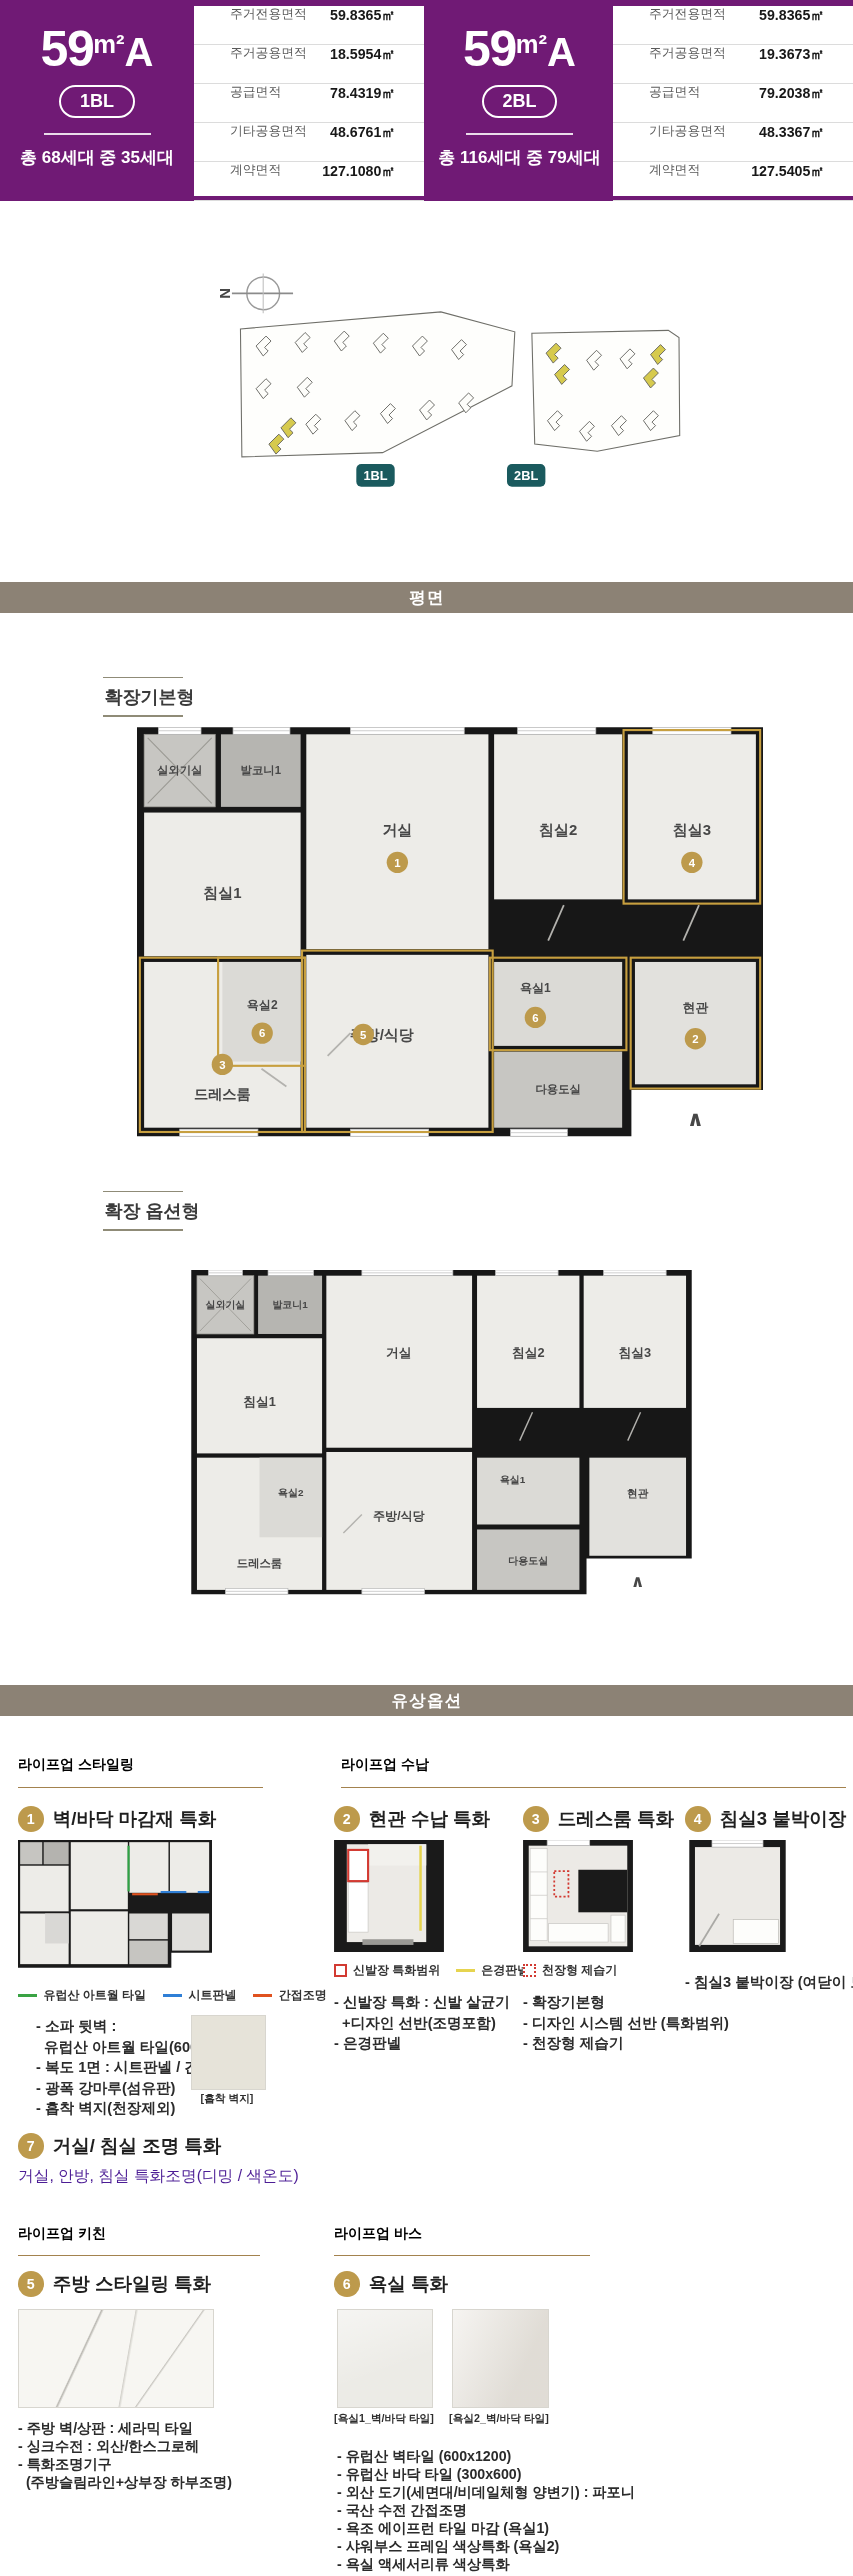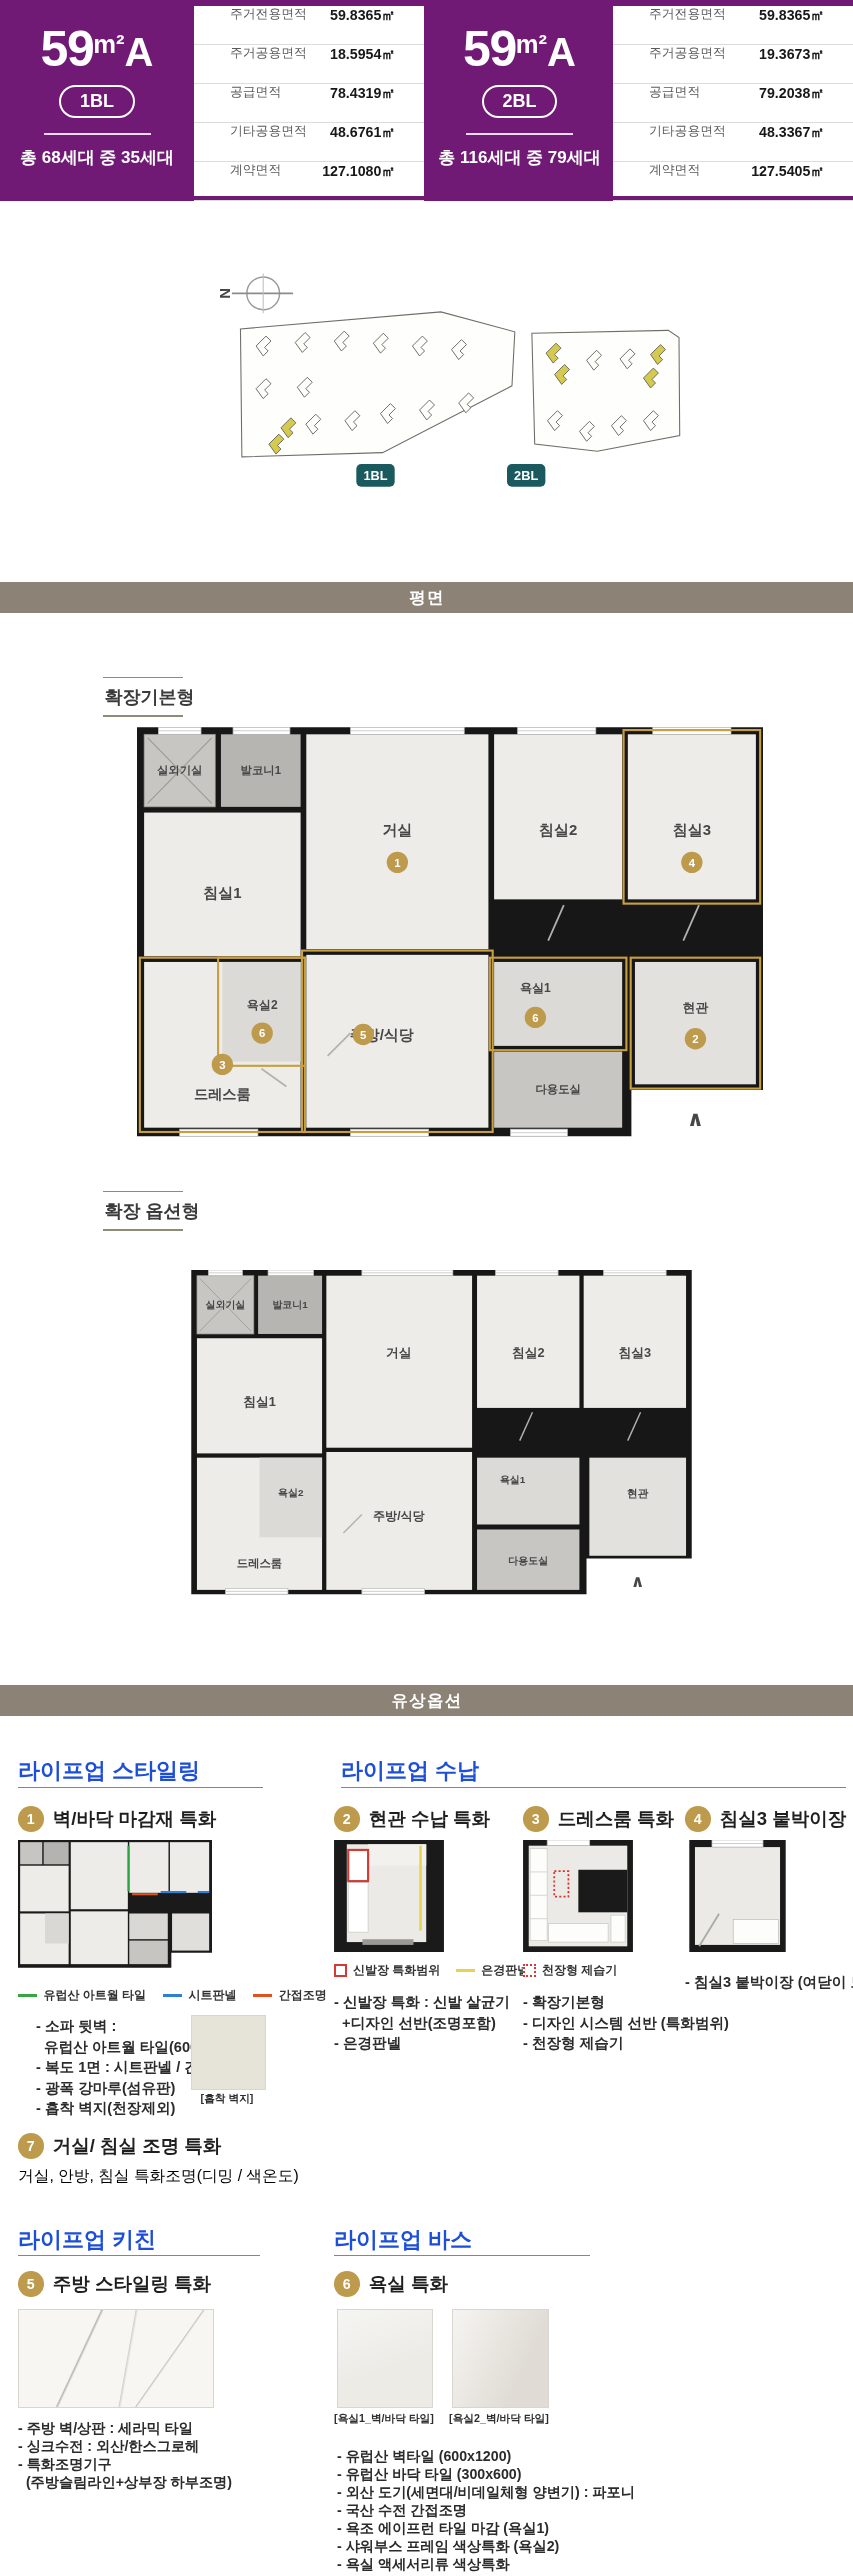--- a/index.html
+++ b/index.html
@@ -20,21 +20,21 @@
   .panel{background:#fff}
   .prow{display:flex;justify-content:space-between;align-items:flex-start;height:38px;
         border-bottom:0.7px solid #dcdcdc;padding:0 28.5px 0 36px}
   .plab{font-size:12.8px;color:#5a5a5a}
   .pval{font-size:14.2px;font-weight:bold;color:#181818}
   
   .section-bar{left:0;width:854px;height:31px;background:#8c8275;color:#fff;display:flex;
         align-items:center;justify-content:center;font-size:16.4px;font-weight:bold;letter-spacing:1.4px}
   .plan-label{font-size:18px;font-weight:bold;color:#3b3b3b;padding:6.4px 1.4px;white-space:nowrap}
   .rule{height:1.4px;background:#8f8b77;width:80px}
-  .gold-h{font-size:22px;font-weight:bold;color:#1d4ed8;white-space:nowrap}
+  .gold-h{font-size:14px;font-weight:bold;color:#000000;white-space:nowrap}
   .gold-rule{height:1.4px;background:#a3824e}
   .opt-title{display:flex;align-items:center;gap:9.2px;font-size:18.5px;font-weight:bold;color:#1f1f1f;white-space:nowrap}
   .badge{width:25.6px;height:25.6px;border-radius:50%;background:#bd9a4c;color:#fff;display:flex;
          align-items:center;justify-content:center;font-size:14.2px;font-weight:bold;flex:0 0 25.6px}
   .lines div{font-size:14.6px;font-weight:bold;color:#2b2b2b;line-height:20.6px;white-space:pre}
   .lines.small div{font-size:14.2px;line-height:18px}
   .legend{display:flex;align-items:center;gap:6.4px;font-size:12px;font-weight:bold;color:#333;white-space:nowrap}
   .lg-line{width:19px;height:2.8px;flex:0 0 19px}
   .lg-sq{width:8.5px;height:8.5px;border:2.1px solid #d23a32;flex:0 0 8.5px;background:#fff}
   .lg-sq.dotted{border-style:dotted}
@@ -387,21 +387,21 @@
   <div>- 광폭 강마루(섬유판)</div>
   <div>- 흡착 벽지(천장제외)</div>
 </div>
 <div class="abs swatch sw-beige" style="left:191px;top:2015px;width:73px;height:73px"></div>
 <div class="abs caption" style="left:180px;top:2092px;width:94px">[흡착 벽지]</div>
 
 <div class="abs opt-title" style="left:18px;top:2133px">
   <span class="badge">7</span>
   <span>거실/ 침실 조명 특화</span>
 </div>
-<div class="abs" style="left:18px;top:2166px;font-size:15.7px;color:#000000">거실, 안방, 침실 특화조명(디밍 / 색온도)</div>
+<div class="abs" style="left:18px;top:2166px;font-size:15.7px;color:#4c1d95">거실, 안방, 침실 특화조명(디밍 / 색온도)</div>
 
 <div class="abs opt-title" style="left:334px;top:1806px">
   <span class="badge">2</span>
   <span>현관 수납 특화</span>
 </div>
 <div class="abs" style="left:334px;top:1840px">
 <svg width="110" height="112" viewBox="0 0 155 158">
   <rect x="0" y="0" width="155" height="158" fill="#1a1a1a"></rect>
   <rect x="18" y="6" width="112" height="138" fill="#eceae6"></rect>
   <rect x="48" y="6" width="82" height="30" fill="#f2f1ed"></rect>

